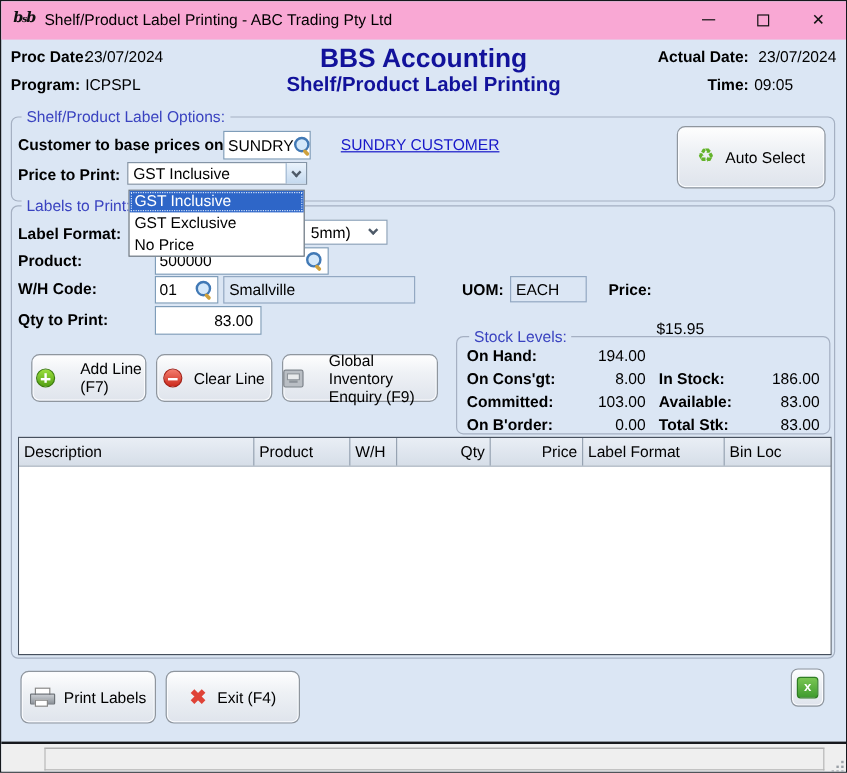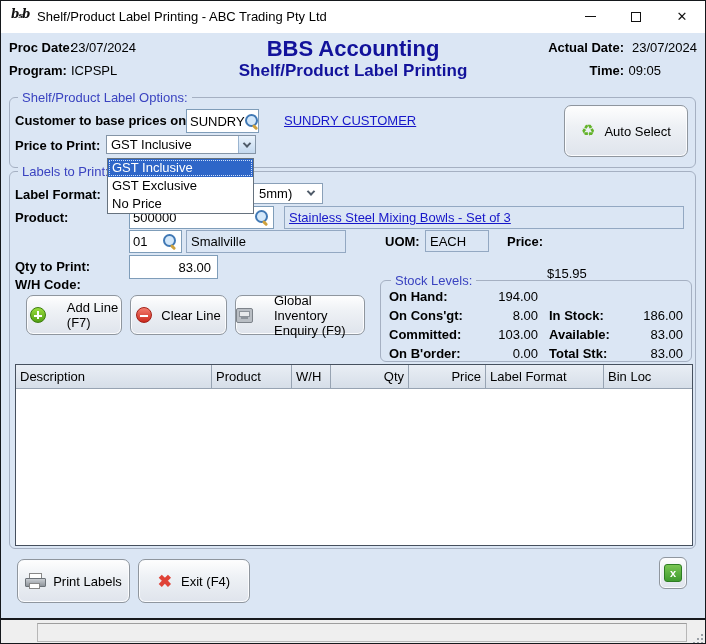--- a/index.html
+++ b/index.html
@@ -2,21 +2,21 @@
 <html><head>
 <meta charset="utf-8">
 <style>
   * { margin:0; padding:0; box-sizing:border-box; }
   html,body { background:#555; font-family:"Liberation Sans", sans-serif; }
   .window {
     position:relative; width:706px; height:644px; background:#dbe6f4;
     border:1px solid #15181c; overflow:hidden; font-family:"Liberation Sans", sans-serif;
   }
   
-  .titlebar { position:absolute; left:0; top:0; width:100%; height:32px; background:#ffffff; }
+  .titlebar { position:absolute; left:0; top:0; width:100%; height:32px; background:#f9a8d4; }
   .app-icon { position:absolute; left:10px; top:6px; width:20px; height:20px;
     font:bold italic 12px "DejaVu Serif", serif; color:#111; letter-spacing:-1px; }
   .title-text { position:absolute; left:36px; top:0; height:32px; line-height:32px; font-size:13px; color:#000; }
   .win-controls { position:absolute; right:0; top:0; height:31px; display:flex; }
   .win-btn { width:46px; height:31px; display:flex; align-items:center; justify-content:center; cursor:default; }
   .glyph-min { width:11px; height:0; border-top:1px solid #111; display:block; }
   .glyph-max { width:10px; height:10px; border:1px solid #111; display:block; }
   .glyph-close { font-size:13px; color:#111; }
   
   .hlabel { position:absolute; font-weight:bold; font-size:13px; color:#000; }
@@ -150,25 +150,22 @@
   <div class="combo" style="left:128px; top:182px; width:194px; height:21px; border-color:#8aa0b8;">
     <span class="ctext" style="padding-left:129px;">5mm)</span>
     <span class="chev chev-flat"></span>
   </div>
 
   <span class="flabel" style="left:14px; top:209px;">Product:</span>
   <div class="inputbox" style="left:128px; top:205px; width:145px; height:23px;">
     <span class="grow">500000</span>
     <span class="mag"></span>
   </div>
-  <div class="rofield" style="left:283px; top:205px; width:400px; height:23px;">
-    <span class="link">Stainless Steel Mixing Bowls - Set of 3</span>
-  </div>
-
-  <span class="flabel" style="left:14px; top:232px;margin-top:44px;">W/H Code:</span>
+
+  <span class="flabel" style="left:14px; top:232px;">W/H Code:</span>
   <div class="inputbox" style="left:128px; top:229px; width:53px; height:23px;">
     <span class="grow">01</span>
     <span class="mag"></span>
   </div>
   <div class="rofield" style="left:185px; top:229px; width:160px; height:23px;">Smallville</div>
   <span class="flabel" style="left:384px; top:233px;">UOM:</span>
   <div class="rofield" style="left:424px; top:229px; width:64px; height:22px;">EACH</div>
   <span class="flabel" style="left:506px; top:233px;">Price:</span>
   <span class="fvalue" style="left:546px; top:233px;">$15.95</span>
 

